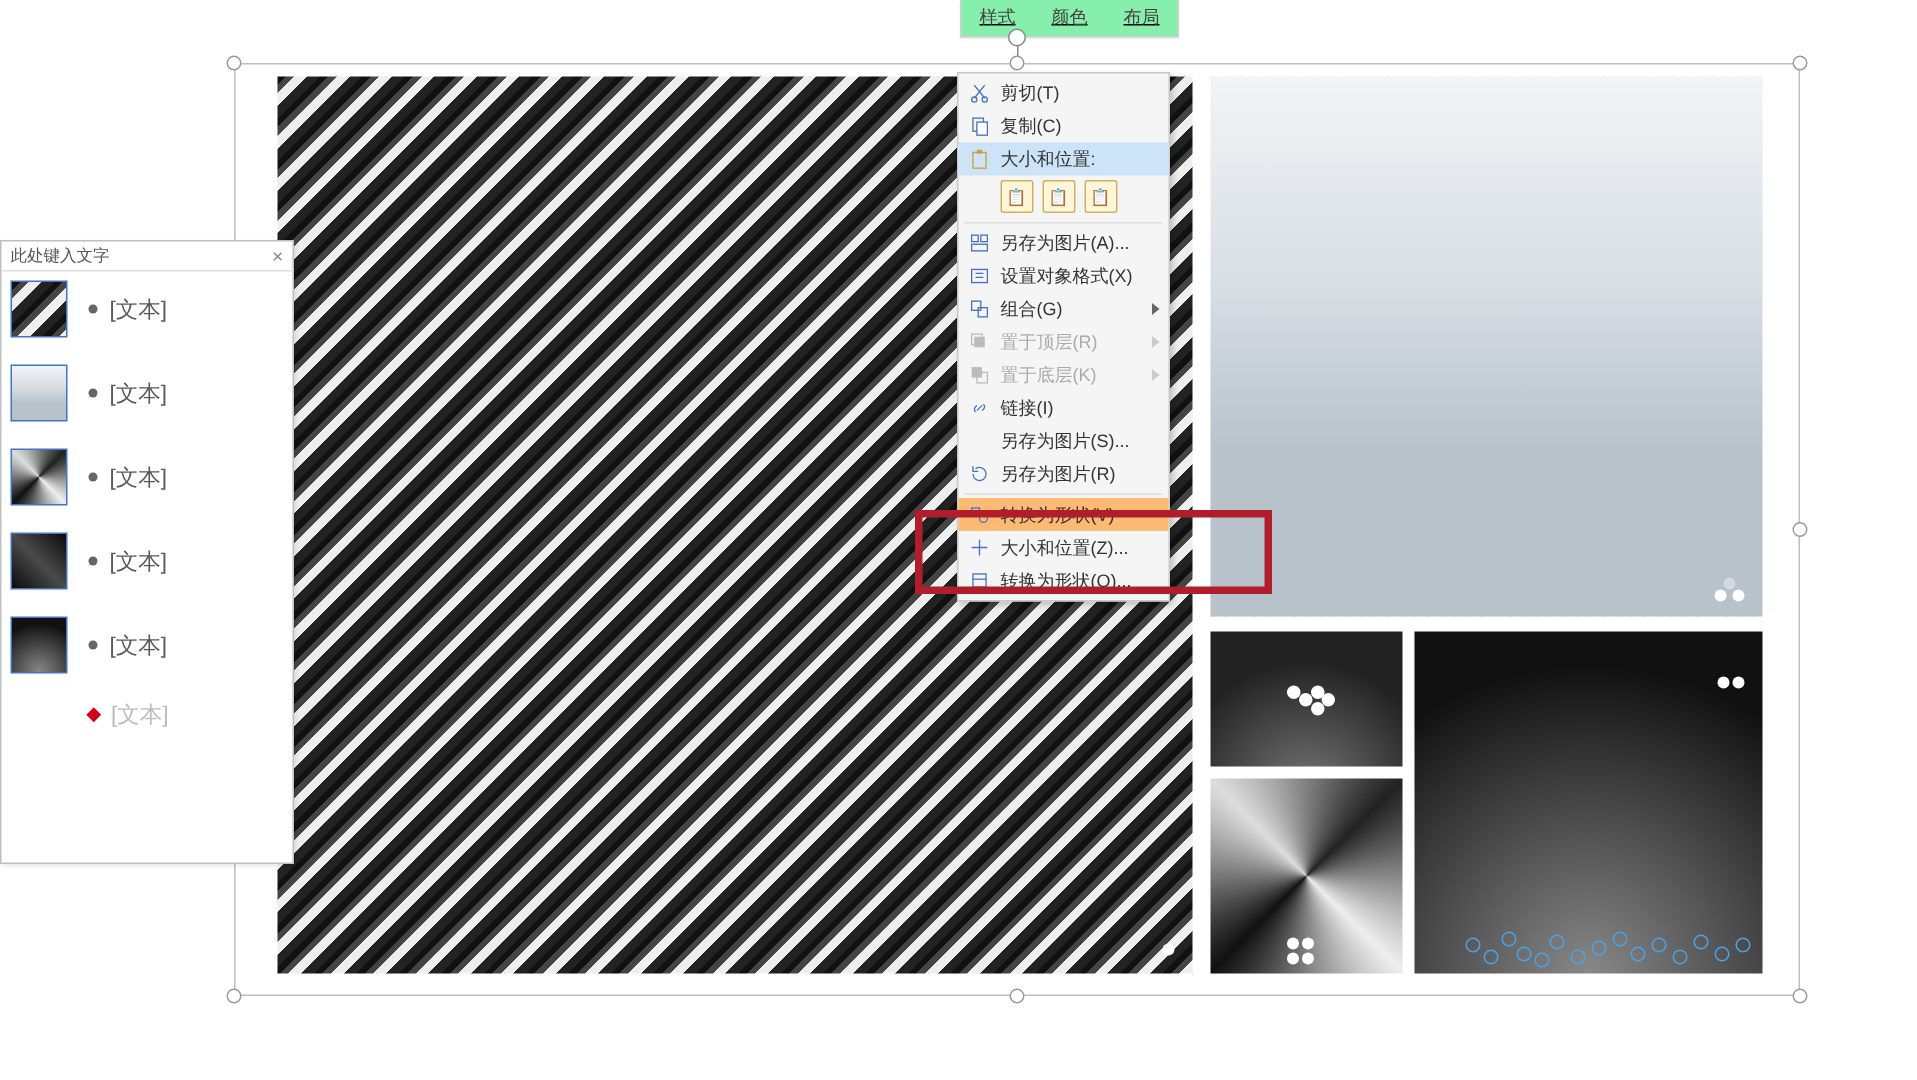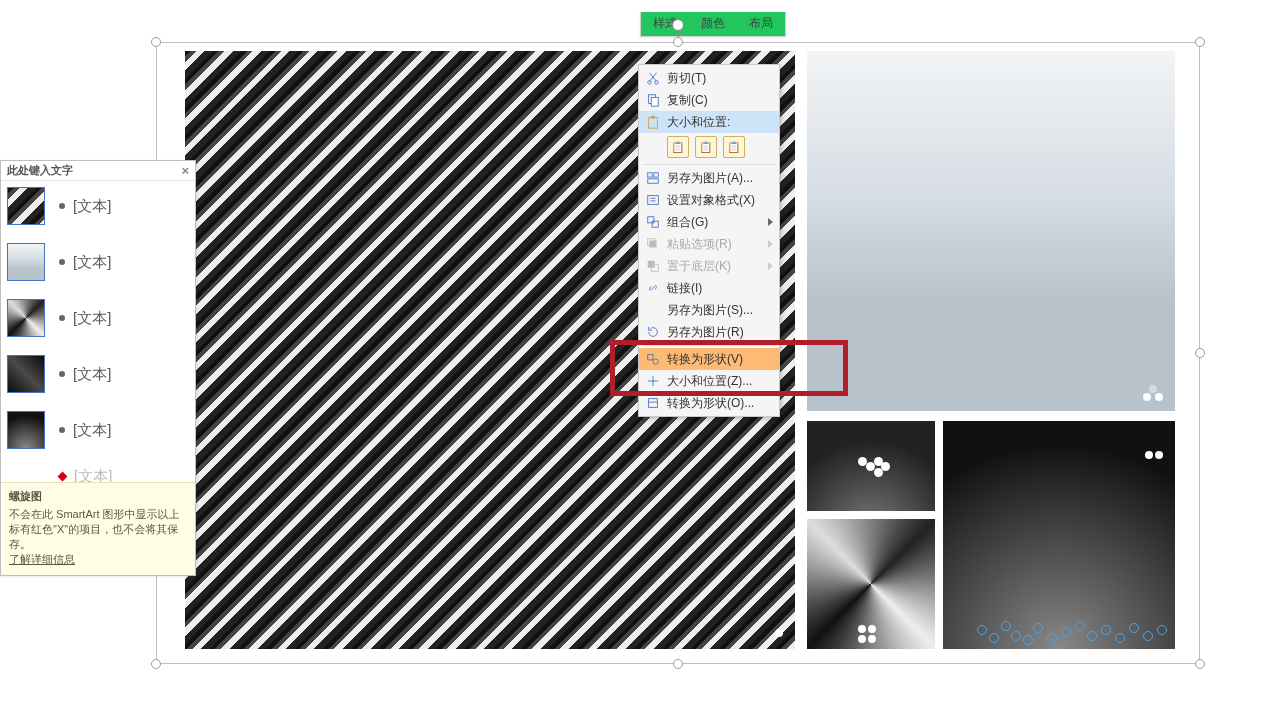--- a/index.html
+++ b/index.html
@@ -92,32 +92,33 @@
   .bubbles{
     position:absolute; left:820px; bottom:12px; height:40px; width:210px;
   }
   .bubbles .o{
     position:absolute;width:10px;height:10px;border:1.5px solid #4aa3e6;
     border-radius:50%;
   }
 
   
   .tabstrip{
-    position:absolute; left:640px; top:12px;
-    display:flex; background:#22c55e; border:1px solid #d0d0d0;
+    position:absolute; left:640px; top:0;
+    display:flex; background:#86efac; border:1px solid #d0d0d0;
     border-top:none;
     box-shadow:0 1px 2px rgba(0,0,0,.08);
+    text-decoration:underline;
   }
   .tabstrip .tab{
     padding: 3px 12px 4px; cursor:default; color:#444;
   }
 
   
   .context-menu{
-    position:absolute; left:638px; top:64px; width:142px;
+    position:absolute; left:638px; top:48px; width:142px;
     background:#f5f5f5; border:1px solid #c8c8c8;
     box-shadow:2px 2px 4px rgba(0,0,0,.2);
     padding: 2px 0;
   }
   .mi{
     display:flex; align-items:center; height:22px;
     padding: 0 8px 0 4px; color:#333; position:relative;
   }
   .mi.disabled{ color:#aaa }
   .mi .ico{
@@ -152,21 +153,20 @@
   
   .text-pane{
     position:absolute; left:0; top:160px; width:196px; height:416px;
     border:1px solid #bfbfbf; background:#fff;
     box-shadow:1px 1px 3px rgba(0,0,0,.1);
   }
   .text-pane .title-row{
     display:flex; justify-content:space-between; align-items:center;
     padding:2px 6px; border-bottom:1px solid #e0e0e0; color:#555;
     font-size:11px;
-    font-weight:bold;
   }
   .text-pane .close{font-size:13px;color:#888;cursor:default}
   .tp-list{padding:6px 6px 4px}
   .tp-item{display:flex;align-items:center;gap:8px;margin-bottom:18px}
   .thumb{
     width:38px;height:38px; border:1px solid #4472c4;
   }
   .bullet{width:6px;height:6px;background:#666;border-radius:50%;margin-left:6px}
   .bullet.red{width:7px;height:7px;background:#d0021b;transform:rotate(45deg);border-radius:0}
   .tp-item .txt{color:#5a5a5a;font-size:15px}
@@ -316,21 +316,21 @@
     <span>组合(G)</span>
     <span class="arrow"></span>
   </div>
   <div class="mi disabled">
     <span class="ico">
         <svg viewBox="0 0 16 16">
           <rect x="4" y="4" width="8" height="8" fill="currentColor"></rect>
           <rect x="2" y="2" width="8" height="8" fill="none" stroke="currentColor"></rect>
         </svg>
       </span>
-    <span>粘贴选项(R)</span>
+    <span>置于顶层(R)</span>
     <span class="arrow"></span>
   </div>
   <div class="mi disabled">
     <span class="ico">
         <svg viewBox="0 0 16 16">
           <rect x="2" y="2" width="8" height="8" fill="currentColor"></rect>
           <rect x="6" y="6" width="8" height="8" fill="none" stroke="currentColor"></rect>
         </svg>
       </span>
     <span>置于底层(K)</span>
@@ -416,18 +416,13 @@
     <div class="tp-item">
       <div class="thumb bw-6"></div>
       <div class="bullet"></div>
       <span class="txt">[文本]</span>
     </div>
     <div class="tp-item nothumb dim">
       <div class="bullet red"></div>
       <span class="txt">[文本]</span>
     </div>
   </div>
-  <div class="info-box">
-    <div class="tt">螺旋图</div>
-    <div>不会在此 SmartArt 图形中显示以上标有红色"X"的项目，也不会将其保存。</div>
-    <div class="lk">了解详细信息</div>
-  </div>
 </div>
 
 </body></html>

